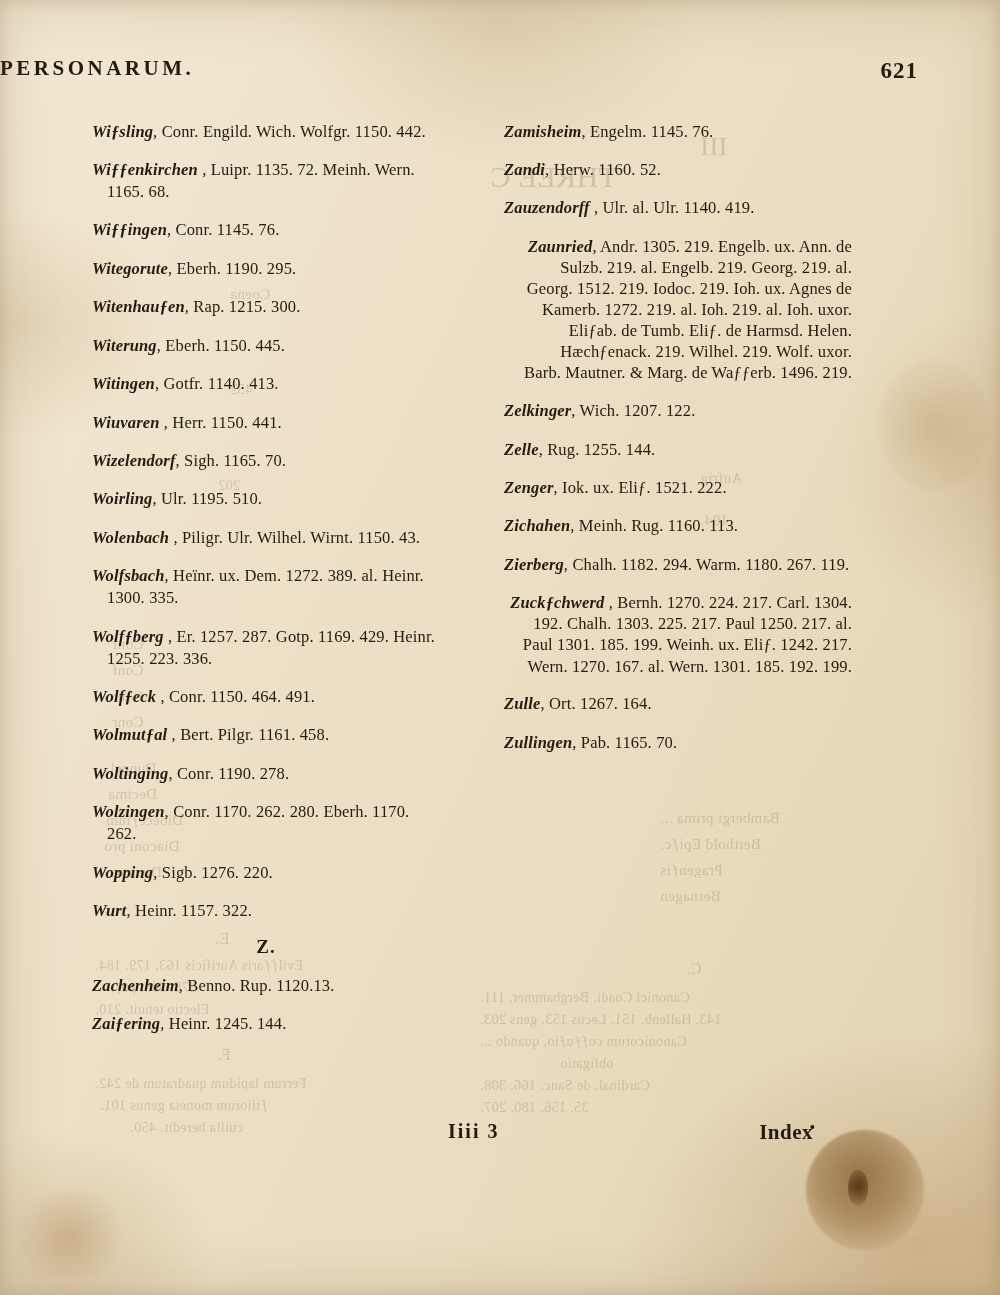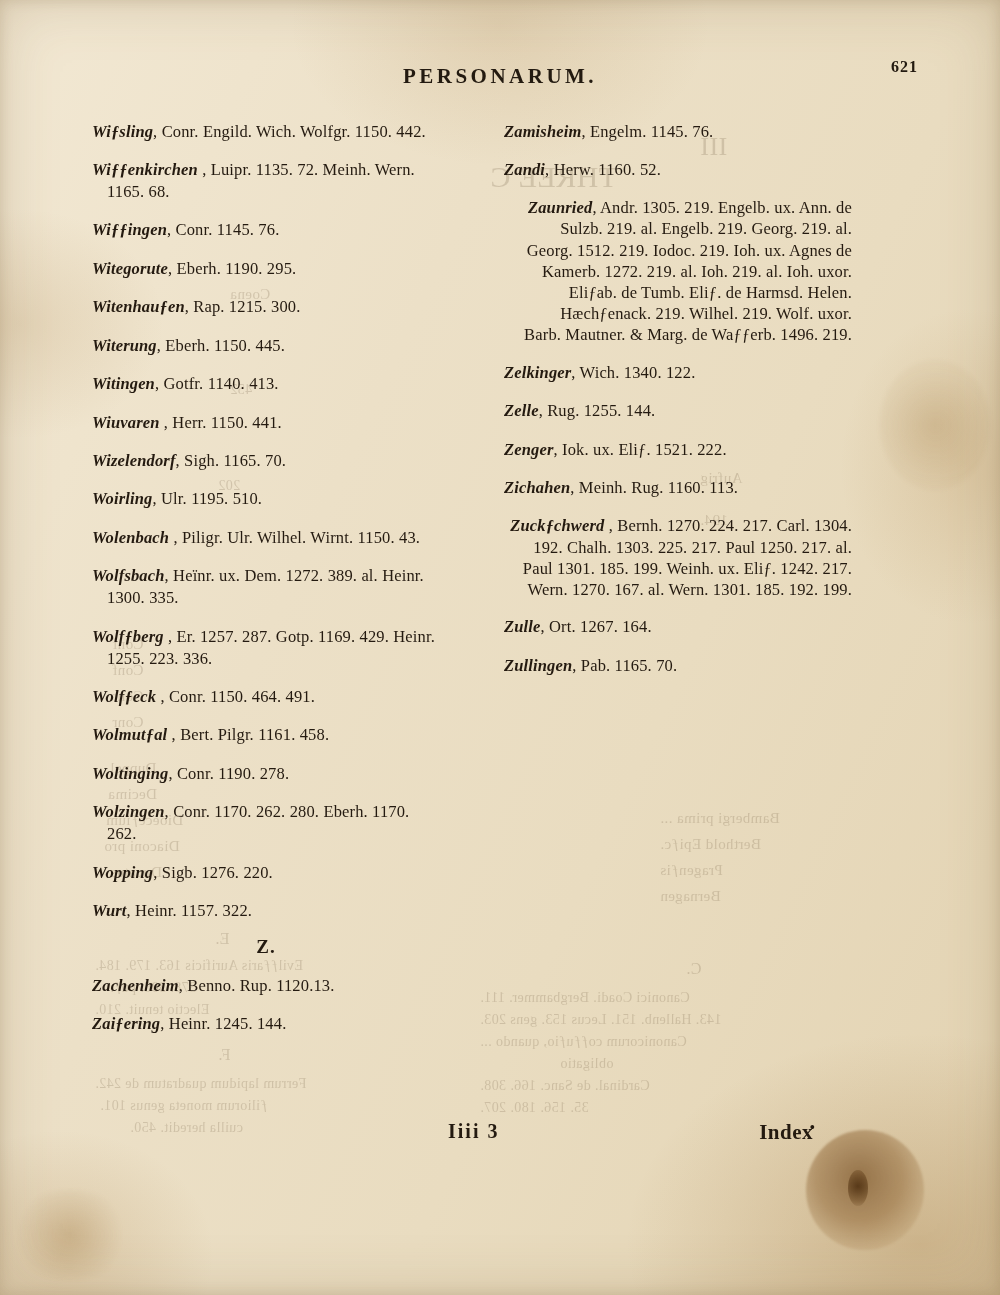--- a/index.html
+++ b/index.html
@@ -72,34 +72,34 @@
   }
 
   
   .page {
     position: absolute;
     inset: 0;
     color: #241a10;
   }
   .running-head {
     position: absolute;
-    top: 64px;
+    top: 56px;
     left: 0;
     width: 100%;
-    text-align: center;
+    text-align: left;
     font-size: 21px;
     letter-spacing: 3.5px;
     font-weight: bold;
     color: #231a10;
   }
   .folio {
     position: absolute;
     top: 58px;
     right: 82px;
-    font-size: 16px;
+    font-size: 23px;
     font-weight: bold;
     letter-spacing: 1px;
     color: #231a10;
   }
 
   .columns {
     position: absolute;
     top: 104px;
     left: 92px;
     width: 760px;
@@ -243,25 +243,27 @@
       <div class="section-letter">Z.</div>
       <div id="col0-entries-after">
           <p class="entry"><span class="hw">Zachenheim</span><span>, Benno. Rup. 1120.13.</span></p>
           <p class="entry"><span class="hw">Zaiƒering</span><span>, Heinr. 1245. 144.</span></p>
         </div>
     </div>
     <div class="col">
       <div id="col1-entries">
           <p class="entry"><span class="hw">Zamisheim</span><span>, Engelm. 1145. 76.</span></p>
           <p class="entry"><span class="hw">Zandi</span><span>, Herw. 1160. 52.</span></p>
+          <p class="entry"><span class="hw">Zauzendorff</span><span> , Ulr. al. Ulr. 1140. 419.</span></p>
           <p class="entry block"><span class="hw">Zaunried</span><span>, Andr. 1305. 219. Engelb. ux. Ann. de Sulzb. 219. al. Engelb. 219. Georg. 219. al. Georg. 1512. 219. Iodoc. 219. Ioh. ux. Agnes de Kamerb. 1272. 219. al. Ioh. 219. al. Ioh. uxor. Eliƒab. de Tumb. Eliƒ. de Harmsd. Helen. Hæchƒenack. 219. Wilhel. 219. Wolf. uxor. Barb. Mautner. &amp; Marg. de Waƒƒerb. 1496. 219.</span></p>
-          <p class="entry"><span class="hw">Zelkinger</span><span>, Wich. 1340. 122.</span></p>
+          <p class="entry"><span class="hw">Zelkinger</span><span>, Wich. 1207. 122.</span></p>
           <p class="entry"><span class="hw">Zelle</span><span>, Rug. 1255. 144.</span></p>
           <p class="entry"><span class="hw">Zenger</span><span>, Iok. ux. Eliƒ. 1521. 222.</span></p>
           <p class="entry"><span class="hw">Zichahen</span><span>, Meinh. Rug. 1160. 113.</span></p>
+          <p class="entry"><span class="hw">Zierberg</span><span>, Chalh. 1182. 294. Warm. 1180. 267. 119.</span></p>
           <p class="entry block"><span class="hw">Zuckƒchwerd</span><span> , Bernh. 1270. 224. 217. Carl. 1304. 192. Chalh. 1303. 225. 217. Paul 1250. 217. al. Paul 1301. 185. 199. Weinh. ux. Eliƒ. 1242. 217. Wern. 1270. 167. al. Wern. 1301. 185. 192. 199.</span></p>
           <p class="entry"><span class="hw">Zulle</span><span>, Ort. 1267. 164.</span></p>
           <p class="entry"><span class="hw">Zullingen</span><span>, Pab. 1165. 70.</span></p>
         </div>
     </div>
   </div>
 
   <div class="footline">
     <div class="signature">Iiii 3</div>
     <div class="catchword">Index</div>

